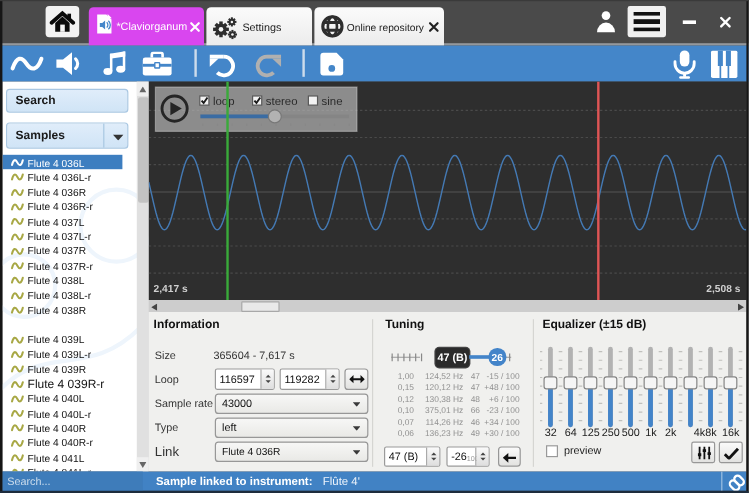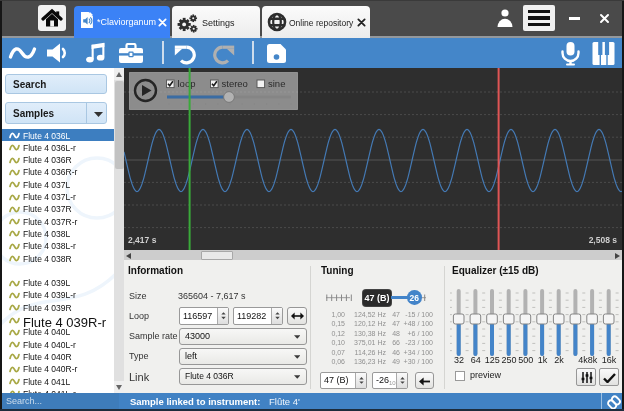--- a/index.html
+++ b/index.html
@@ -22,21 +22,21 @@
 
   <div class="abs" style="left:38px;top:5px;width:28px;height:26px;background:#f2f2f2;border-radius:3px;">
     <svg class="abs" style="left:3px;top:3px;" width="22" height="20" viewBox="0 0 22 20">
           <path d="M2 11 L11 3 L20 11" stroke="#0a0a0a" stroke-width="3.2" fill="none" stroke-linecap="round"></path>
           <rect x="15.2" y="3.4" width="3" height="4.5" fill="#0a0a0a"></rect>
           <path d="M5 11.2 L11 5.8 L17 11.2 V18.5 H5 Z" fill="#0a0a0a"></path>
           <rect x="9.2" y="12.5" width="3.8" height="6" fill="#f2f2f2"></rect>
         </svg>
   </div>
 
-  <div class="abs" style="left:74px;top:6px;width:96px;height:32px;background:#3b82f6;border-radius:4px 4px 0 0;">
+  <div class="abs" style="left:74px;top:6px;width:96px;height:32px;background:#d946ef;border-radius:4px 4px 0 0;">
     <svg class="abs" style="left:6px;top:5px;" width="14" height="18" viewBox="0 0 14 18">
           <path d="M1 1 H8.6 L12.9 5.3 V17 H1 Z" fill="#ffffff"></path>
           <path d="M9.7 0.7 L13.2 4.2 H9.7 Z" fill="#ffffff"></path>
           <path d="M3.2 8.2 H5.2 L7.6 6 V13.6 L5.2 11.4 H3.2 Z" fill="#4587ca"></path>
           <path d="M8.9 7.6 a2.9 2.9 0 0 1 0 4.4 M10.3 6.3 a4.6 4.6 0 0 1 0 7" stroke="#4587ca" stroke-width="1.1" fill="none"></path>
         </svg>
     <div class="abs" style="left:23px;top:11px;font-size:9px;color:#fff;">*Claviorganum</div>
     <svg class="abs" style="left:84px;top:12px;" width="9" height="9" viewBox="0 0 10 10">
       <path d="M1.5 1.5 L8.5 8.5 M8.5 1.5 L1.5 8.5" stroke="#fff" stroke-width="2" stroke-linecap="round"></path>
     </svg>
@@ -210,21 +210,21 @@
 
   <div class="abs" style="left:3px;top:34px;width:102px;height:22px;background:linear-gradient(#e0edfa,#d0e4f6);border:1px solid #a9c7e2;border-radius:3px;">
     <div class="abs" style="left:7px;top:5px;font-size:10px;font-weight:bold;color:#1a1a1a;">Samples</div>
     <div class="abs" style="left:80px;top:0;width:1px;height:20px;background:#a9c7e2;"></div>
     <svg class="abs" style="left:88px;top:9px;" width="9" height="5" viewBox="0 0 9 5">
           <path d="M0 0 H9 L4.5 5 Z" fill="#333"></path>
         </svg>
   </div>
 
   <div id="list" class="abs" style="left:0;top:61px;width:112px;height:265px;">
-<div class="abs" style="left:0;top:0.0px;width:112px;height:12.3px;background:#3d7ec0;">
+<div class="abs" style="left:0;top:0.0px;width:100px;height:12.3px;background:#3d7ec0;">
           <svg class="abs" style="left:7px;top:2px;" width="11" height="9" viewBox="0 0 11 9">
             <path d="M1 6.5 C 2.2 1.5, 4 1.5, 5.5 4.5 C 7 7.5, 8.8 7.5, 10 2.5" stroke="#ffffff" stroke-width="1.7" fill="none" stroke-linecap="round"></path>
           </svg>
           <div class="abs" style="left:21px;top:1.5px;font-size:8.5px;color:#fff;">Flute 4 036L</div>
         </div>
 <div class="abs" style="left:0;top:12.3px;width:112px;height:12.3px;">
           <svg class="abs" style="left:7px;top:2px;" width="11" height="9" viewBox="0 0 11 9">
             <path d="M1 6.5 C 2.2 1.5, 4 1.5, 5.5 4.5 C 7 7.5, 8.8 7.5, 10 2.5" stroke="#a8a845" stroke-width="1.7" fill="none" stroke-linecap="round"></path>
           </svg>
           <div class="abs" style="left:21px;top:1.5px;font-size:8.5px;color:#111;">Flute 4 036L-r</div>
@@ -298,21 +298,21 @@
 <div class="abs" style="left:0;top:172.2px;width:112px;height:12.3px;">
           <svg class="abs" style="left:7px;top:2px;" width="11" height="9" viewBox="0 0 11 9">
             <path d="M1 6.5 C 2.2 1.5, 4 1.5, 5.5 4.5 C 7 7.5, 8.8 7.5, 10 2.5" stroke="#a8a845" stroke-width="1.7" fill="none" stroke-linecap="round"></path>
           </svg>
           <div class="abs" style="left:21px;top:1.5px;font-size:8.5px;color:#111;">Flute 4 039R</div>
         </div>
 <div class="abs" style="left:0;top:184.5px;width:112px;height:12.3px;">
           <svg class="abs" style="left:7px;top:2px;" width="11" height="9" viewBox="0 0 11 9">
             <path d="M1 6.5 C 2.2 1.5, 4 1.5, 5.5 4.5 C 7 7.5, 8.8 7.5, 10 2.5" stroke="#a8a845" stroke-width="1.7" fill="none" stroke-linecap="round"></path>
           </svg>
-          <div class="abs" style="left:21px;top:1.5px;font-size:13px;color:#111;">Flute 4 039R-r</div>
+          <div class="abs" style="left:21px;top:1.5px;font-size:10px;color:#111;">Flute 4 039R-r</div>
         </div>
 <div class="abs" style="left:0;top:196.8px;width:112px;height:12.3px;">
           <svg class="abs" style="left:7px;top:2px;" width="11" height="9" viewBox="0 0 11 9">
             <path d="M1 6.5 C 2.2 1.5, 4 1.5, 5.5 4.5 C 7 7.5, 8.8 7.5, 10 2.5" stroke="#a8a845" stroke-width="1.7" fill="none" stroke-linecap="round"></path>
           </svg>
           <div class="abs" style="left:21px;top:1.5px;font-size:8.5px;color:#111;">Flute 4 040L</div>
         </div>
 <div class="abs" style="left:0;top:209.1px;width:112px;height:12.3px;">
           <svg class="abs" style="left:7px;top:2px;" width="11" height="9" viewBox="0 0 11 9">
             <path d="M1 6.5 C 2.2 1.5, 4 1.5, 5.5 4.5 C 7 7.5, 8.8 7.5, 10 2.5" stroke="#a8a845" stroke-width="1.7" fill="none" stroke-linecap="round"></path>

